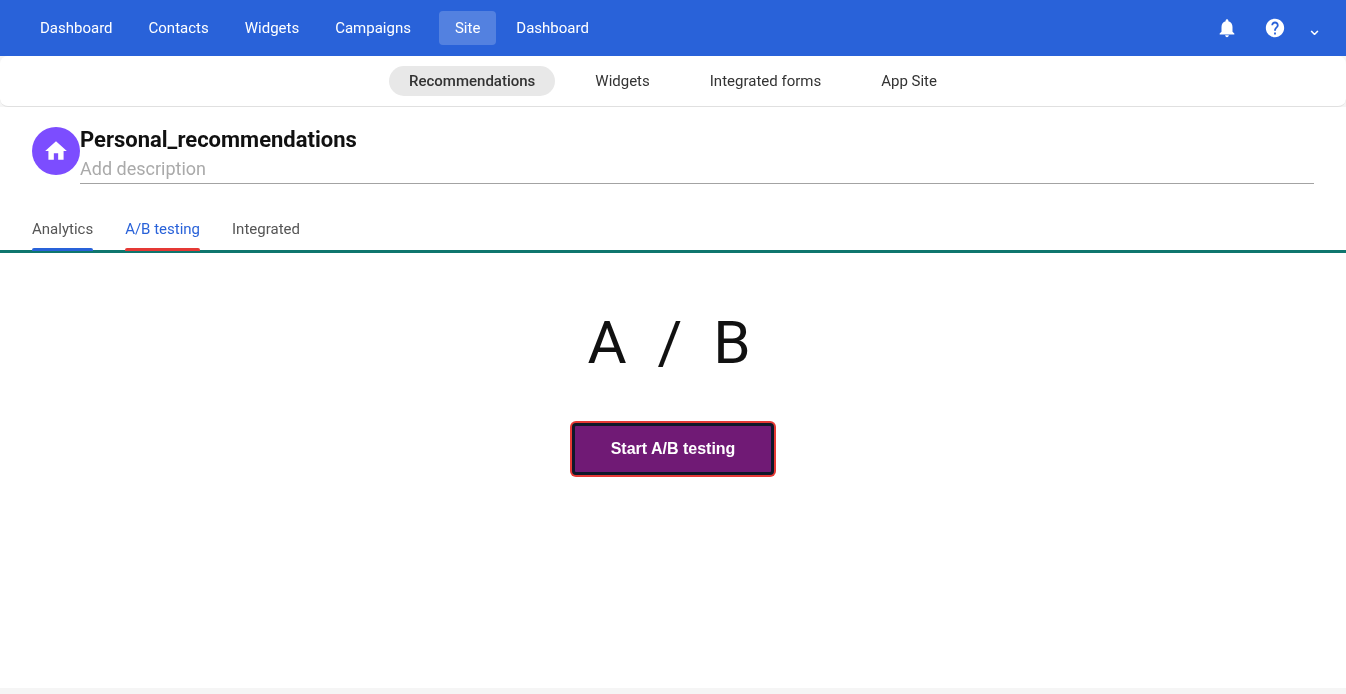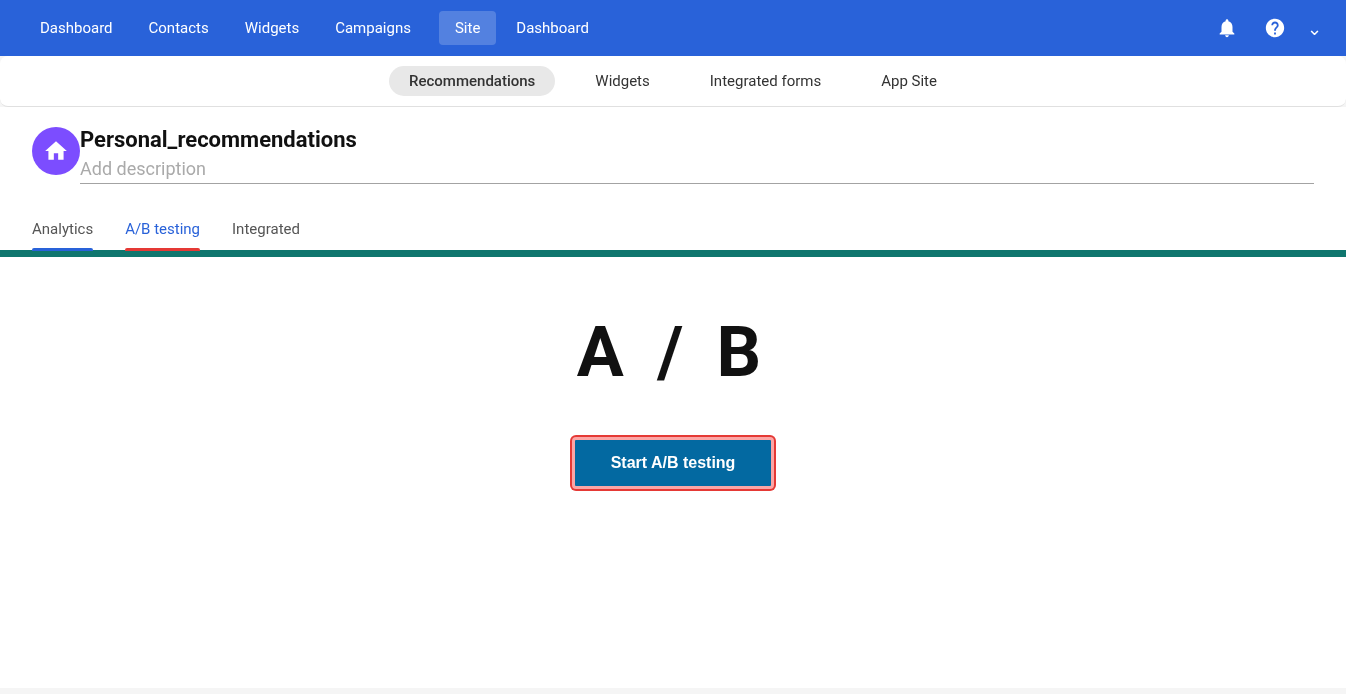--- a/index.html
+++ b/index.html
@@ -113,21 +113,21 @@
       padding-bottom: 4px;
       border-bottom: 1px solid #a3a3a3;
       width: 100%;
     }
 
     
     .tabs-bar {
       display: flex;
       padding: 0 32px;
       margin-top: 24px;
-      border-bottom: 7px solid #0f766e;
+      border-bottom: 3px solid #0f766e;
     }
     .tab-item {
       padding: 12px 0;
       margin-right: 32px;
       font-size: 15px;
       color: #555;
       cursor: pointer;
       position: relative;
     }
     .tab-item.active {
@@ -155,31 +155,31 @@
 
     
     .main-area {
       display: flex;
       flex-direction: column;
       align-items: center;
       justify-content: center;
       padding: 60px 0 40px 0;
     }
     .ab-logo {
-      font-size: 70px;
-      font-weight: 700;
+      font-size: 60px;
+      font-weight: 400;
       color: #111;
       letter-spacing: 8px;
       margin-bottom: 50px;
       line-height: 1;
     }
     .start-btn {
-      background: #0369a1;
-      color: #fff;
-      border: 3px solid #fca5a5;
+      background: #701a75;
+      color: #fff;
+      border: 3px solid #0f172a;
       border-radius: 4px;
       padding: 14px 36px;
       font-size: 16px;
       font-weight: 600;
       cursor: pointer;
       box-shadow: 0 0 0 2px #e53935;
       outline: none;
     }
 
     

